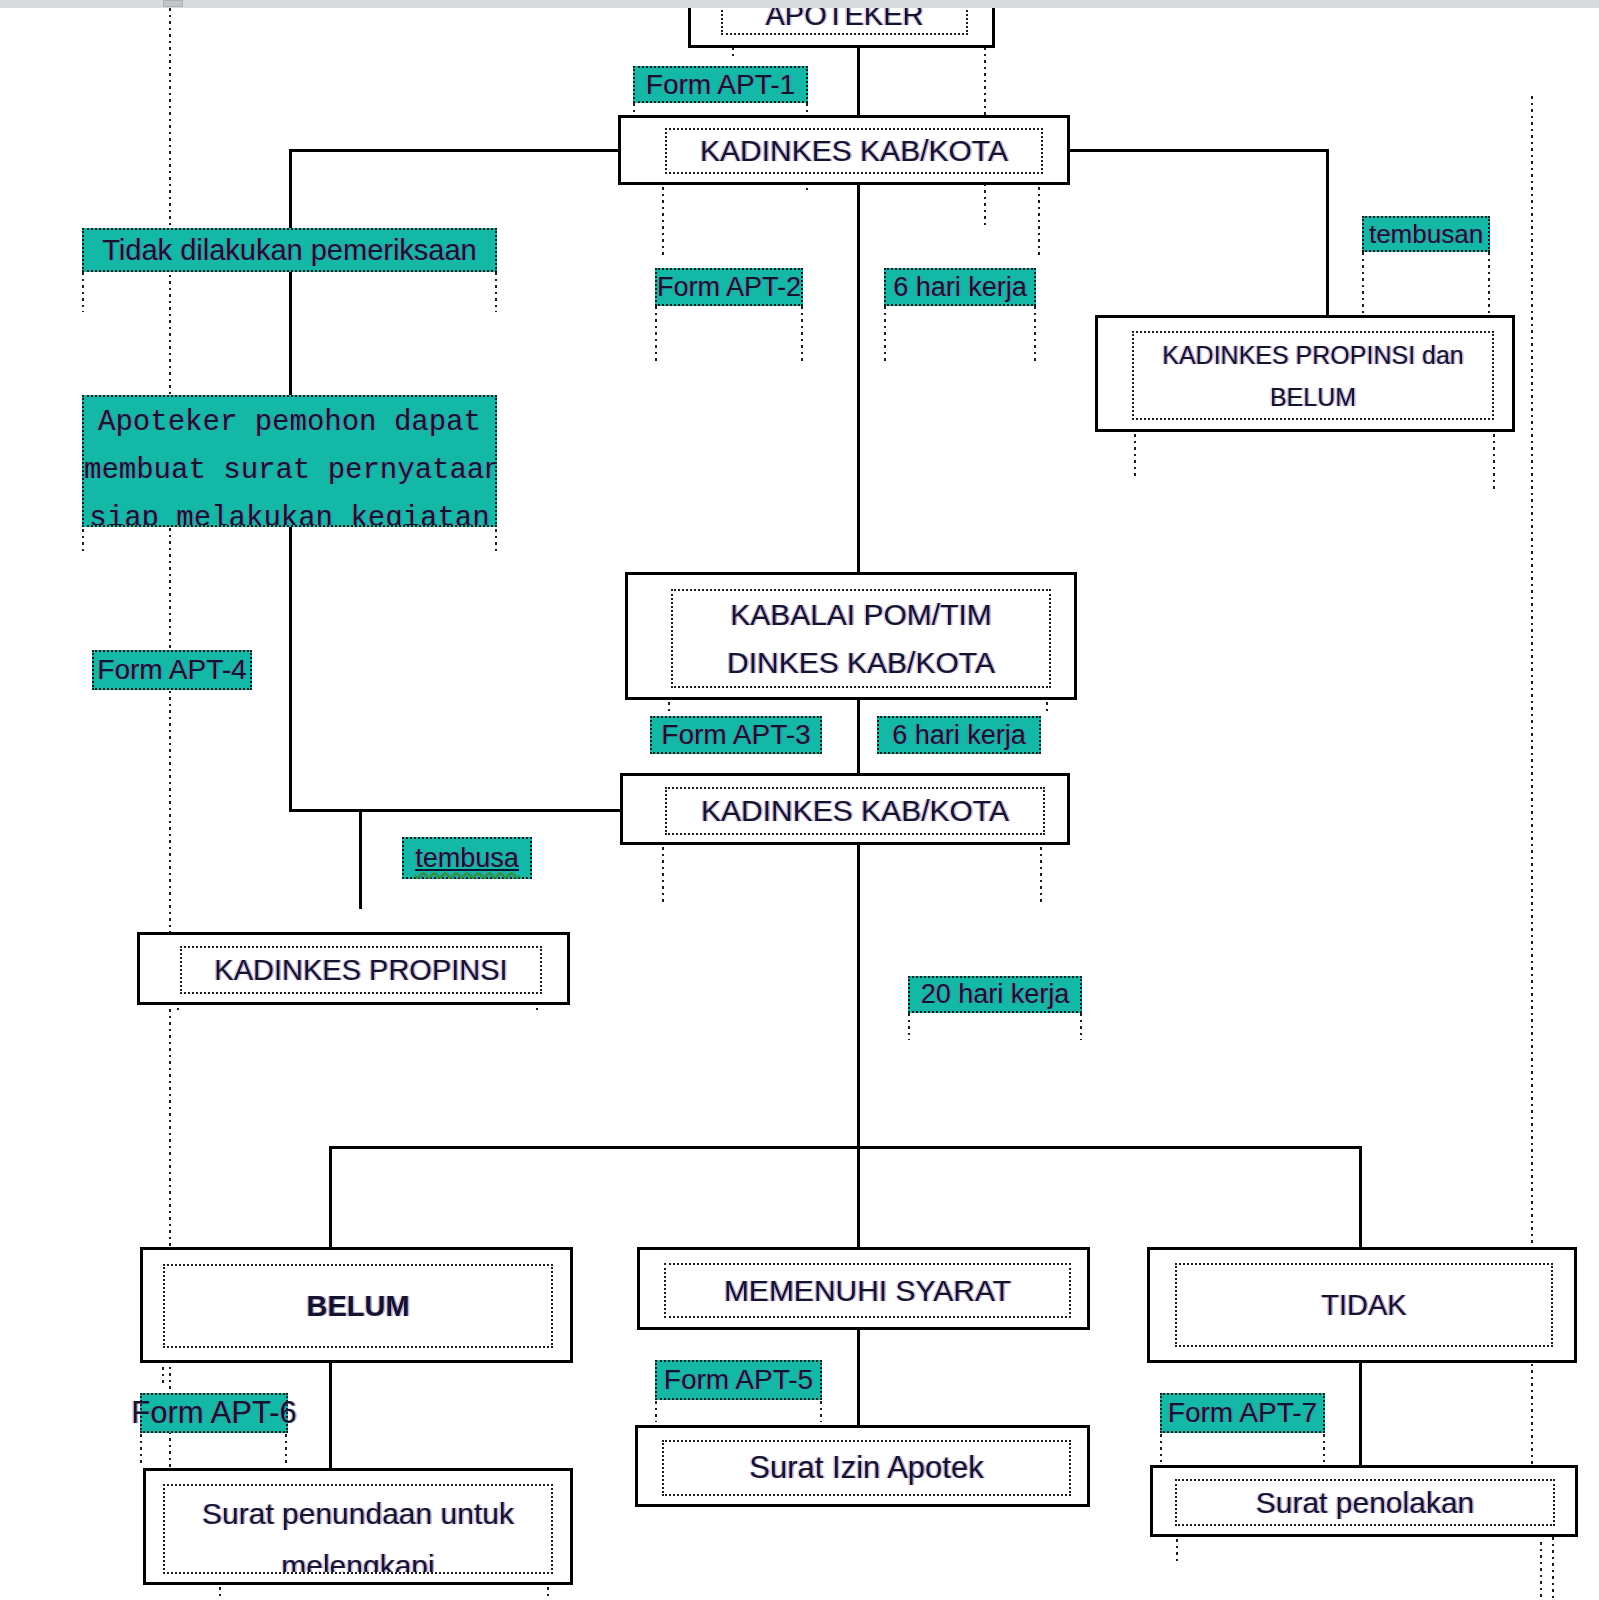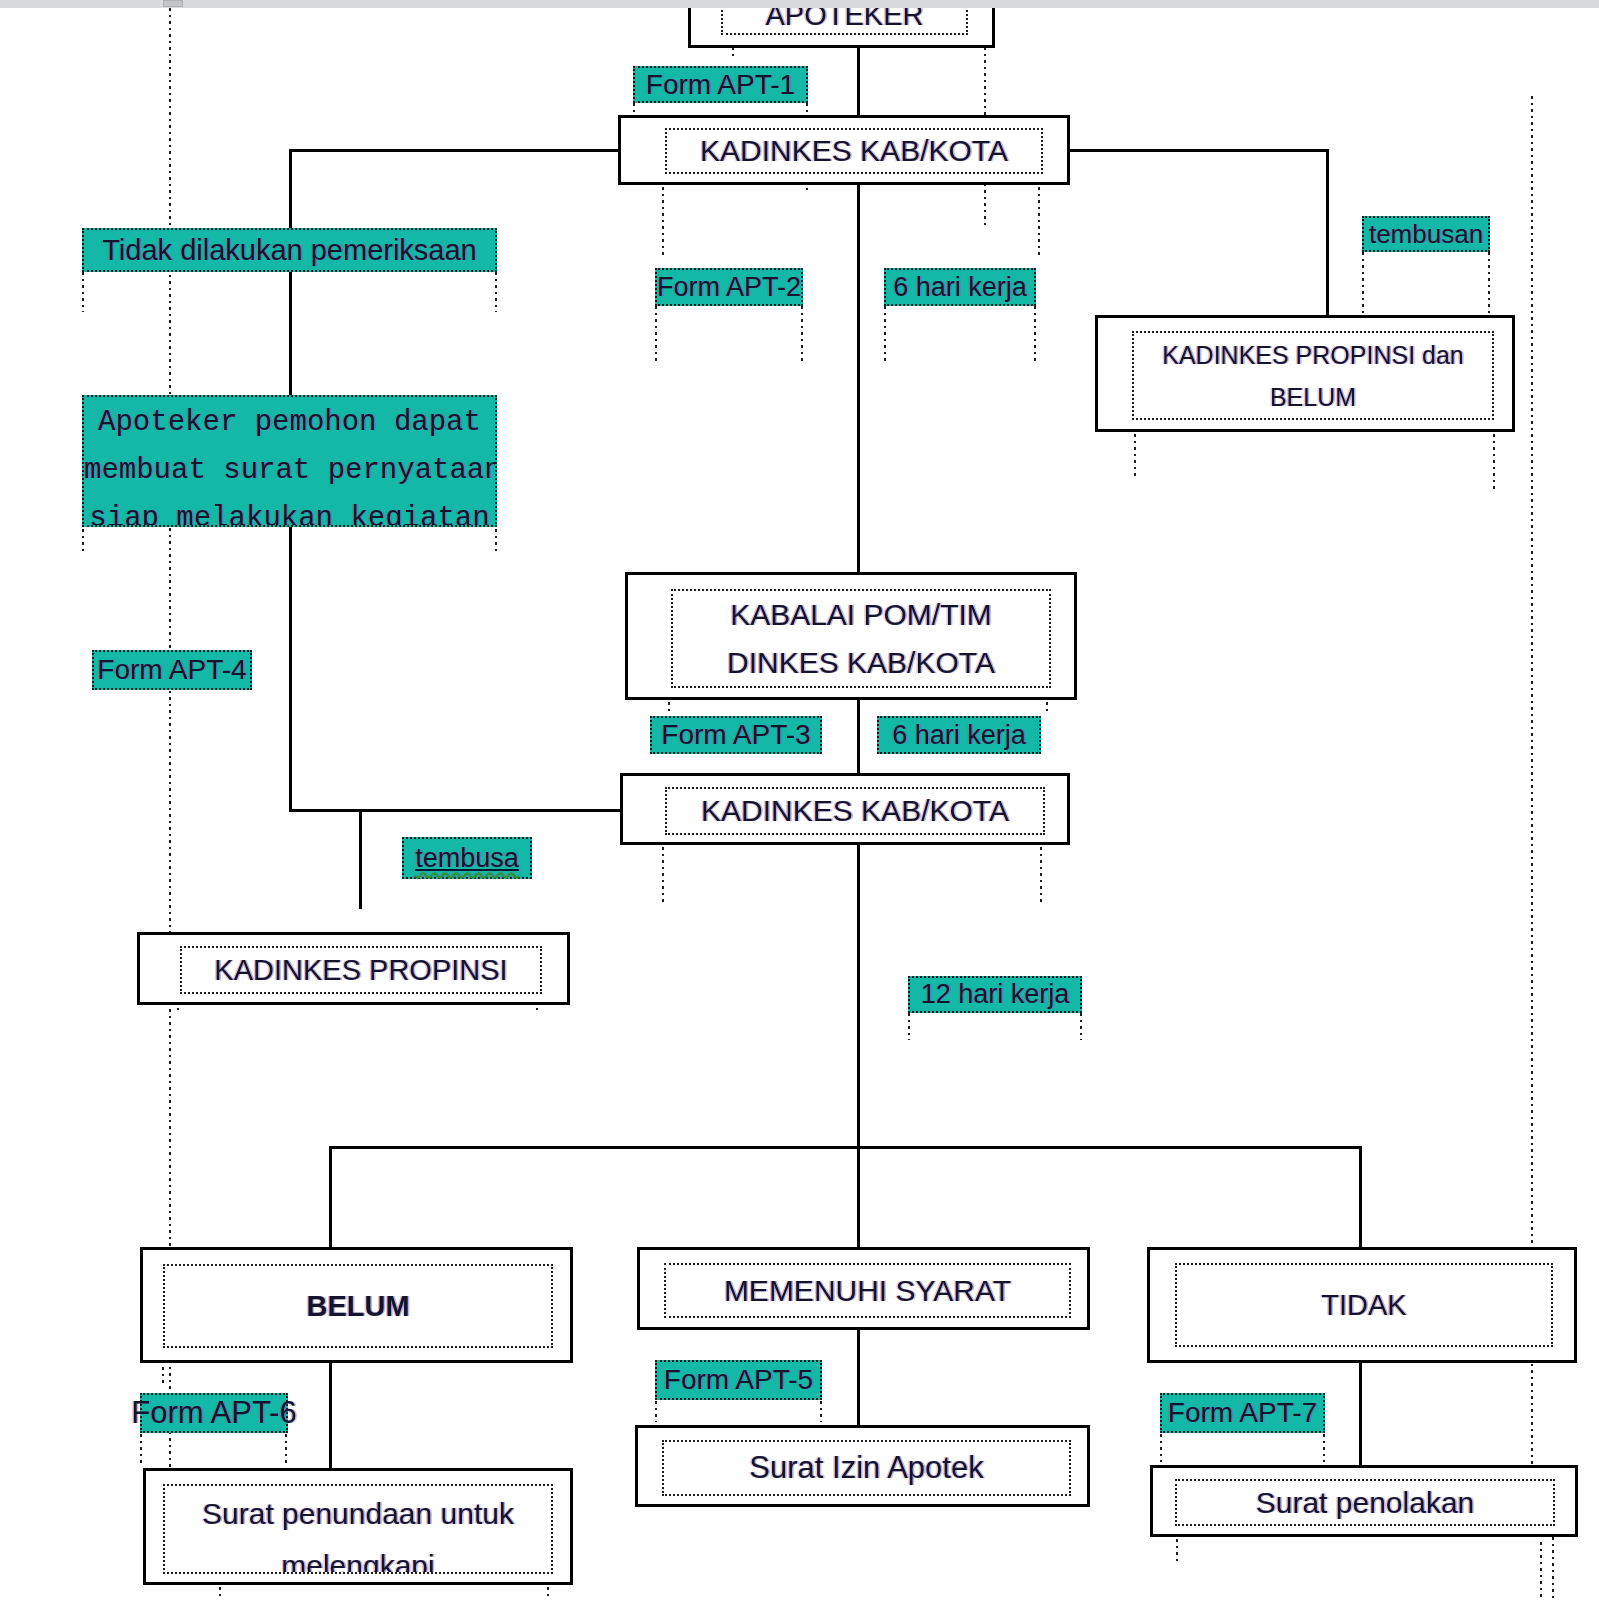--- a/index.html
+++ b/index.html
@@ -262,21 +262,21 @@
   <div class="lbl" id="lbl-hari6b">
     <span class="txt">6 hari kerja</span>
   </div>
   <div class="lbl" id="lbl-apt4">
     <span class="txt">Form APT-4</span>
   </div>
   <div class="lbl" id="lbl-tembusa">
     <span class="txt squiggle">tembusa</span>
   </div>
   <div class="lbl" id="lbl-hari12">
-    <span class="txt">12 hari kerja</span>
+    <span class="txt">20 hari kerja</span>
   </div>
   <div class="lbl" id="lbl-apt5">
     <span class="txt">Form APT-5</span>
   </div>
   <div class="lbl" id="lbl-apt6">
     <span class="txt">Form APT-6</span>
   </div>
   <div class="lbl" id="lbl-apt7">
     <span class="txt">Form APT-7</span>
   </div>

